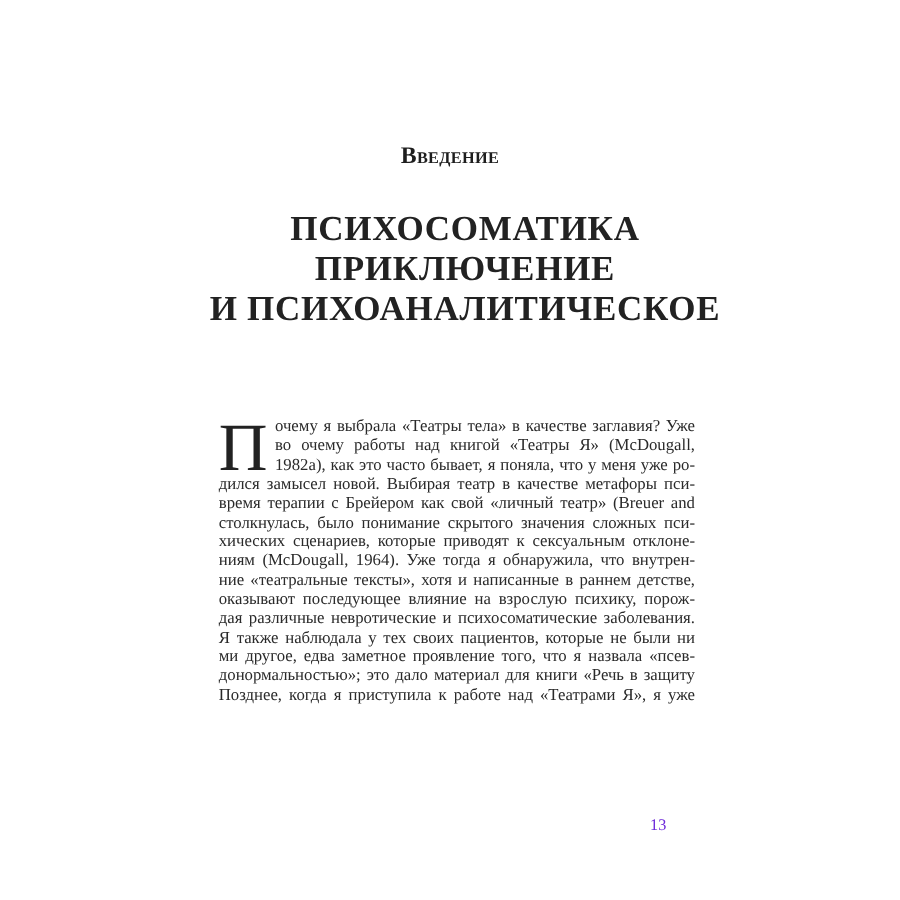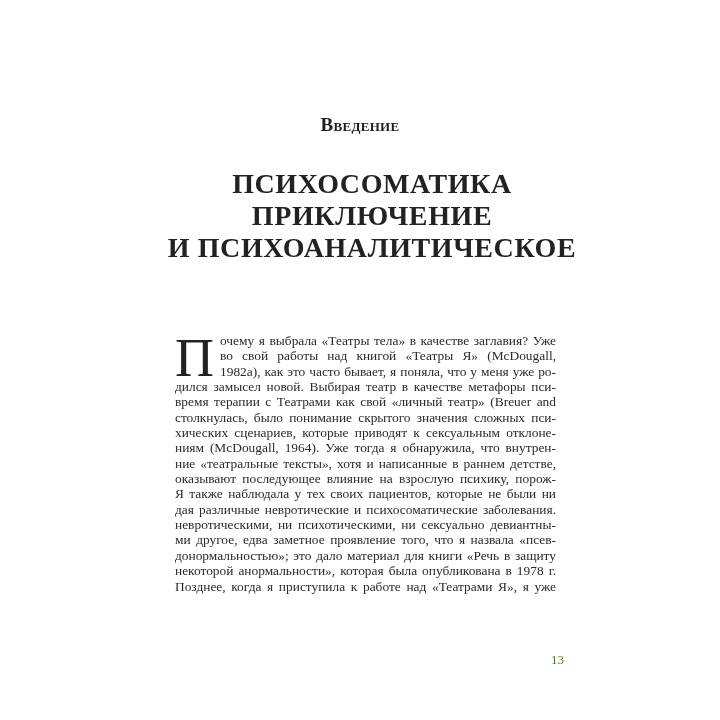--- a/index.html
+++ b/index.html
@@ -4,48 +4,46 @@
 <style>
   html, body { margin: 0; padding: 0; background: #ffffff; }
   body { width: 720px; height: 720px; position: relative; overflow: hidden; font-family: "Liberation Serif", "DejaVu Serif", serif; color: #222; }
   .chapter-label { position: absolute; top: 114px; left: 0; width: 720px; text-align: center; font-weight: bold; font-size: 19px; letter-spacing: 0.3px; color: #1e1e1e; font-variant: small-caps; }
   .chapter-title { position: absolute; top: 168px; left: 0; width: 720px; text-align: center; font-size: 28px; line-height: 32px; letter-spacing: 0.6px; color: #222; font-weight: bold; padding-left: 12px; }
   .chapter-title div { white-space: nowrap; }
   .body-text { position: absolute; top: 333px; left: 175px; width: 381px; font-size: 13.4px; line-height: 15.35px; color: #2a2a2a; text-align: justify; }
   .body-text .line { display: block; white-space: nowrap; text-align: justify; text-align-last: justify; height: 15.35px; overflow: visible; }
   .body-text .line.indent { margin-left: 45px; }
   .drop-cap { position: absolute; left: 175px; top: 336px; font-size: 54px; line-height: 44px; color: #222; font-family: "Liberation Serif", serif; }
-  .page-number { position: absolute; top: 652px; left: 520px; font-size: 13px; color: #4d7c0f; margin-left: 31px; }
+  .page-number { position: absolute; top: 652px; left: 520px; font-size: 13px; color: #6d28d9; }
 </style>
 </head>
 <body>
 
 <div class="chapter-label">Введение</div>
 
 <h1 class="chapter-title" style="margin:0;">
   <div>ПСИХОСОМАТИКА</div>
   <div>ПРИКЛЮЧЕНИЕ</div>
   <div>И ПСИХОАНАЛИТИЧЕСКОЕ</div>
 </h1>
 
 <div class="drop-cap">П</div>
 
 <div class="body-text">
   <span class="line indent">очему я выбрала «Театры тела» в качестве заглавия? Уже</span>
-  <span class="line indent">во свой работы над книгой «Театры Я» (McDougall,</span>
+  <span class="line indent">во очему работы над книгой «Театры Я» (McDougall,</span>
   <span class="line indent">1982a), как это часто бывает, я поняла, что у меня уже ро-</span>
   <span class="line">дился замысел новой. Выбирая театр в качестве метафоры пси-</span>
-  <span class="line">время терапии с Театрами как свой «личный театр» (Breuer and</span>
+  <span class="line">время терапии с Брейером как свой «личный театр» (Breuer and</span>
   <span class="line">столкнулась, было понимание скрытого значения сложных пси-</span>
   <span class="line">хических сценариев, которые приводят к сексуальным отклоне-</span>
   <span class="line">ниям (McDougall, 1964). Уже тогда я обнаружила, что внутрен-</span>
   <span class="line">ние «театральные тексты», хотя и написанные в раннем детстве,</span>
   <span class="line">оказывают последующее влияние на взрослую психику, порож-</span>
+  <span class="line">дая различные невротические и психосоматические заболевания.</span>
   <span class="line">Я также наблюдала у тех своих пациентов, которые не были ни</span>
-  <span class="line">дая различные невротические и психосоматические заболевания.</span>
-  <span class="line">невротическими, ни психотическими, ни сексуально девиантны-</span>
   <span class="line">ми другое, едва заметное проявление того, что я назвала «псев-</span>
   <span class="line">донормальностью»; это дало материал для книги «Речь в защиту</span>
-  <span class="line">некоторой анормальности», которая была опубликована в 1978 г.</span>
   <span class="line">Позднее, когда я приступила к работе над «Театрами Я», я уже</span>
 </div>
 
 <div class="page-number">13</div>
 
 </body></html>

